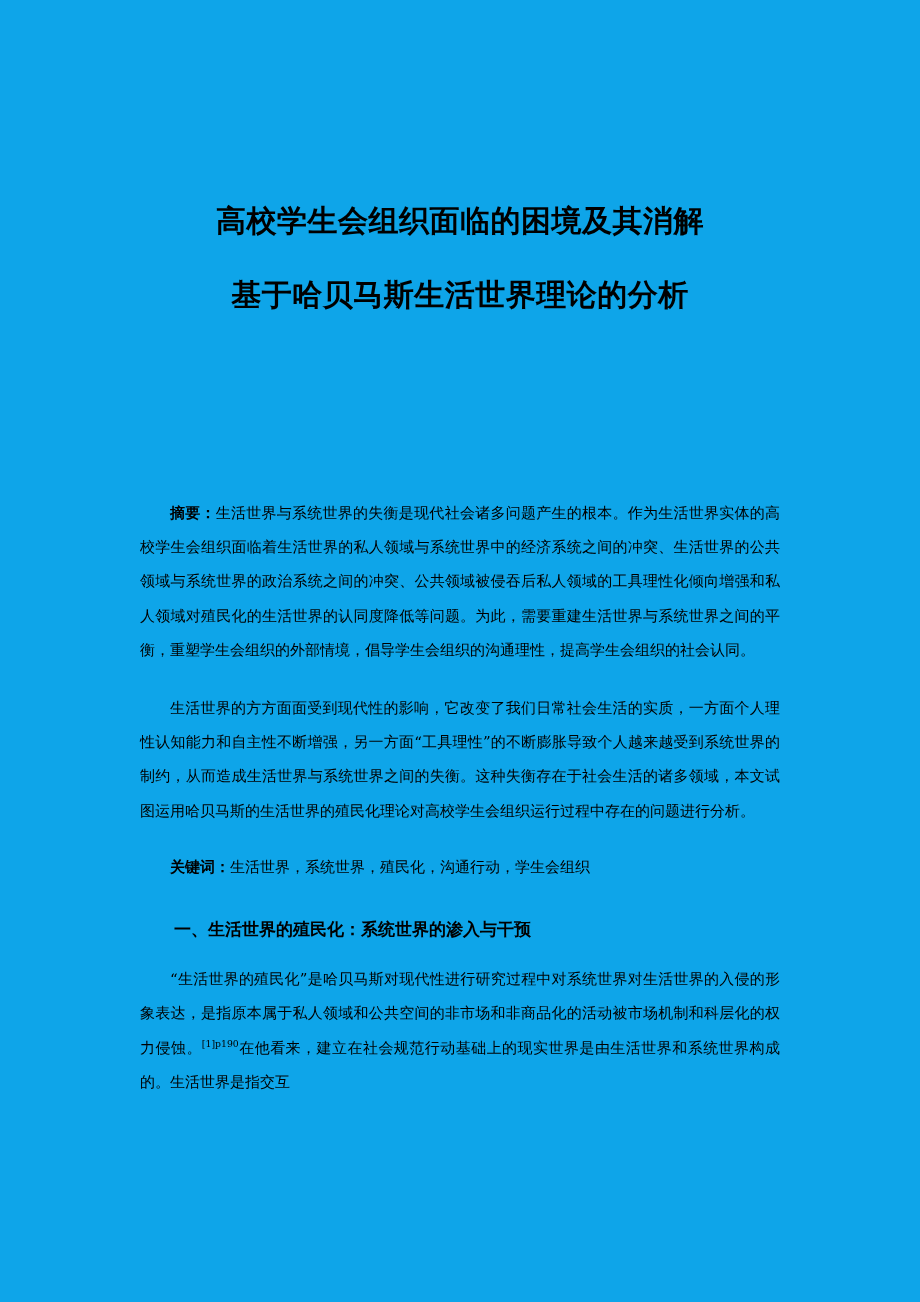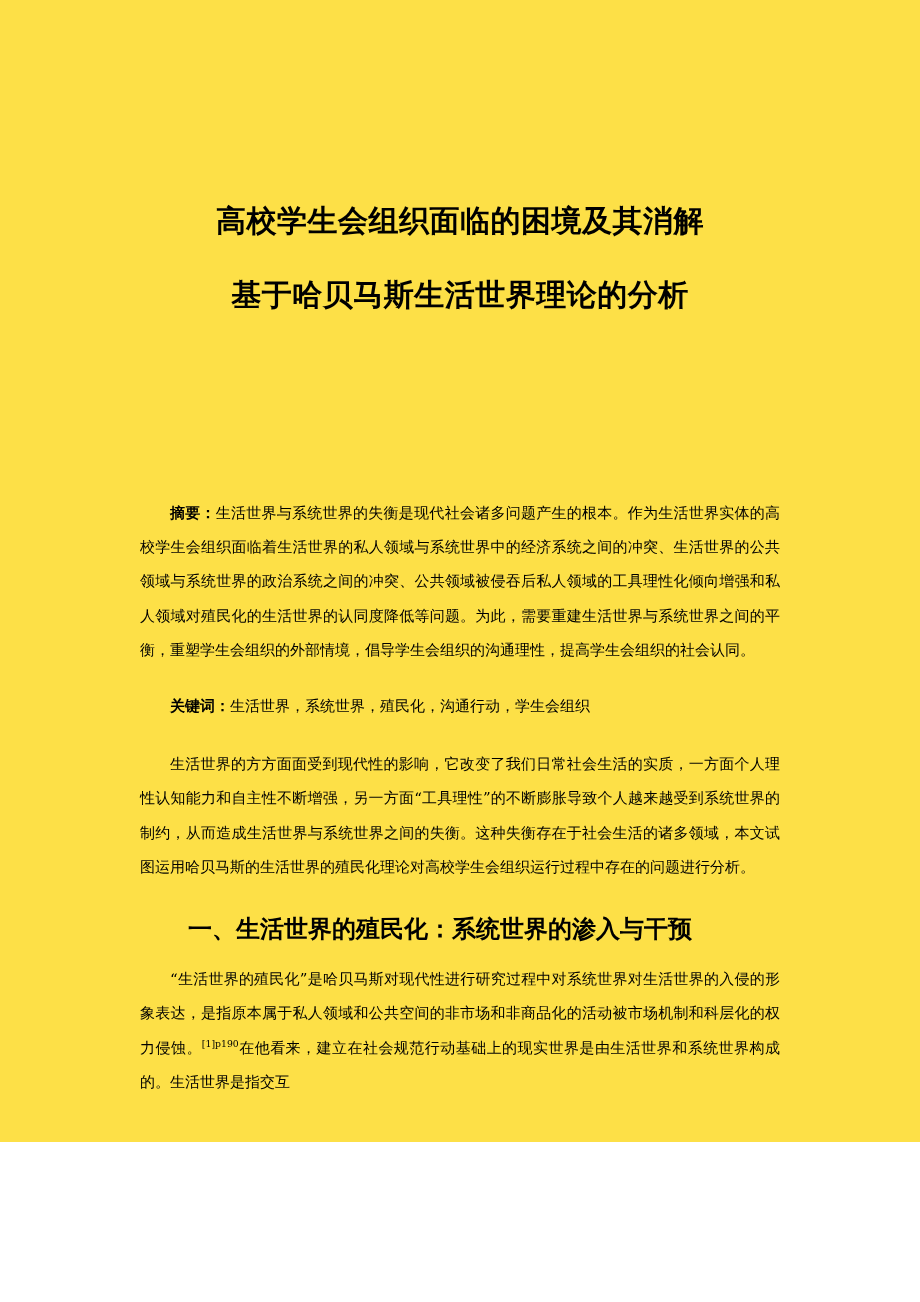--- a/index.html
+++ b/index.html
@@ -7,22 +7,22 @@
     padding: 0;
     background: #ffffff;
   }
   body {
     font-family: "DejaVu Serif", "Liberation Serif", serif;
     color: #000000;
   }
   #page {
     position: relative;
     width: 920px;
-    height: 1142px;
-    background: #fde047;
+    height: 1302px;
+    background: #0ea5e9;
     overflow: hidden;
     box-sizing: border-box;
   }
   #content {
     position: absolute;
     left: 140px;
     top: 0;
     width: 640px;
   }
   
@@ -57,21 +57,21 @@
   }
   #keywords-block {
     margin-top: 22px;
   }
   #intro-block {
     margin-top: 24px;
   }
   .section-heading {
     margin: 0;
     margin-top: 28px;
-    font-size: 24px;
+    font-size: 17px;
     line-height: 34.2px;
     font-weight: bold;
     text-indent: 2em;
     text-align: left;
     font-family: "DejaVu Serif", "Liberation Serif", serif;
   }
   #section-body-block {
     margin-top: 16px;
   }
   .citation {
@@ -87,22 +87,22 @@
 <div id="page">
   <div id="content">
 
     <div id="title-block">
       <p class="doc-title">高校学生会组织面临的困境及其消解</p>
       <p class="doc-title">基于哈贝马斯生活世界理论的分析</p>
     </div>
 
     <p id="abstract-block" class="para"><span class="lead-label">摘要：</span><span>生活世界与系统世界的失衡是现代社会诸多问题产生的根本。作为生活世界实体的高校学生会组织面临着生活世界的私人领域与系统世界中的经济系统之间的冲突、生活世界的公共领域与系统世界的政治系统之间的冲突、公共领域被侵吞后私人领域的工具理性化倾向增强和私人领域对殖民化的生活世界的认同度降低等问题。为此，需要重建生活世界与系统世界之间的平衡，重塑学生会组织的外部情境，倡导学生会组织的沟通理性，提高学生会组织的社会认同。</span></p>
 
+    <p id="intro-block" class="para">生活世界的方方面面受到现代性的影响，它改变了我们日常社会生活的实质，一方面个人理性认知能力和自主性不断增强，另一方面“工具理性”的不断膨胀导致个人越来越受到系统世界的制约，从而造成生活世界与系统世界之间的失衡。这种失衡存在于社会生活的诸多领域，本文试图运用哈贝马斯的生活世界的殖民化理论对高校学生会组织运行过程中存在的问题进行分析。</p>
+
     <p id="keywords-block" class="para"><span class="lead-label">关键词：</span><span>生活世界，系统世界，殖民化，沟通行动，学生会组织</span></p>
-
-    <p id="intro-block" class="para">生活世界的方方面面受到现代性的影响，它改变了我们日常社会生活的实质，一方面个人理性认知能力和自主性不断增强，另一方面“工具理性”的不断膨胀导致个人越来越受到系统世界的制约，从而造成生活世界与系统世界之间的失衡。这种失衡存在于社会生活的诸多领域，本文试图运用哈贝马斯的生活世界的殖民化理论对高校学生会组织运行过程中存在的问题进行分析。</p>
 
     <p class="section-heading">一、生活世界的殖民化：系统世界的渗入与干预</p>
 
     <p id="section-body-block" class="para"><span>“生活世界的殖民化”是哈贝马斯对现代性进行研究过程中对系统世界对生活世界的入侵的形象表达，是指原本属于私人领域和公共空间的非市场和非商品化的活动被市场机制和科层化的权力侵蚀。</span><span class="citation">[1]p190</span><span>在他看来，建立在社会规范行动基础上的现实世界是由生活世界和系统世界构成的。生活世界是指交互</span></p>
 
   </div>
 </div>
 
 </body></html>

